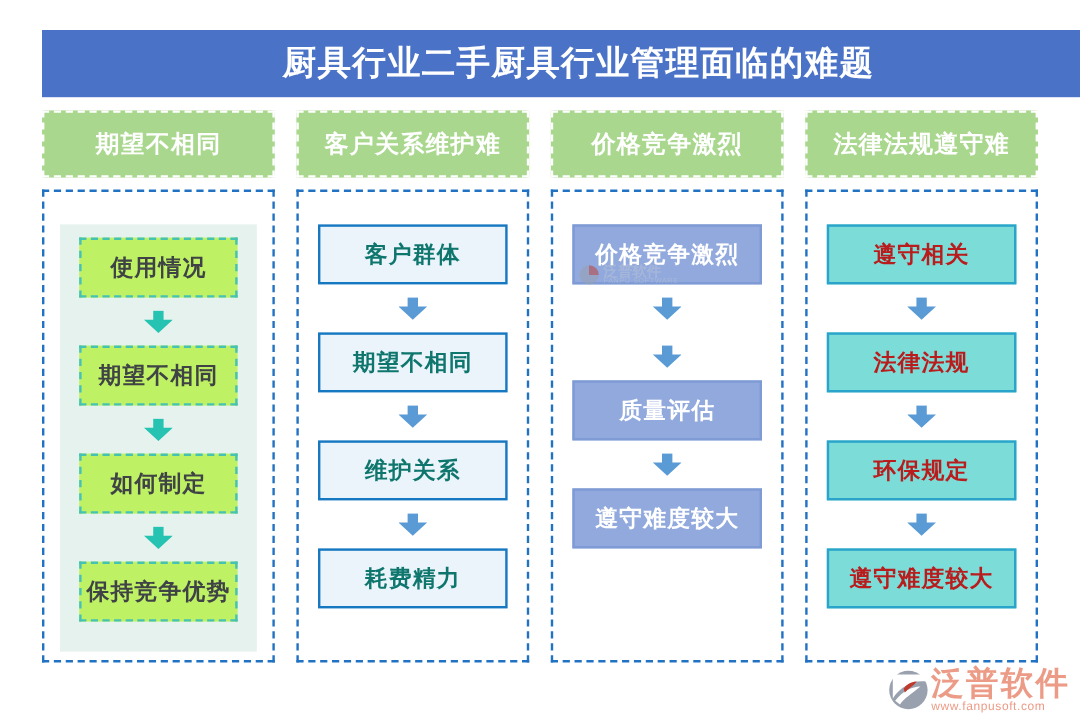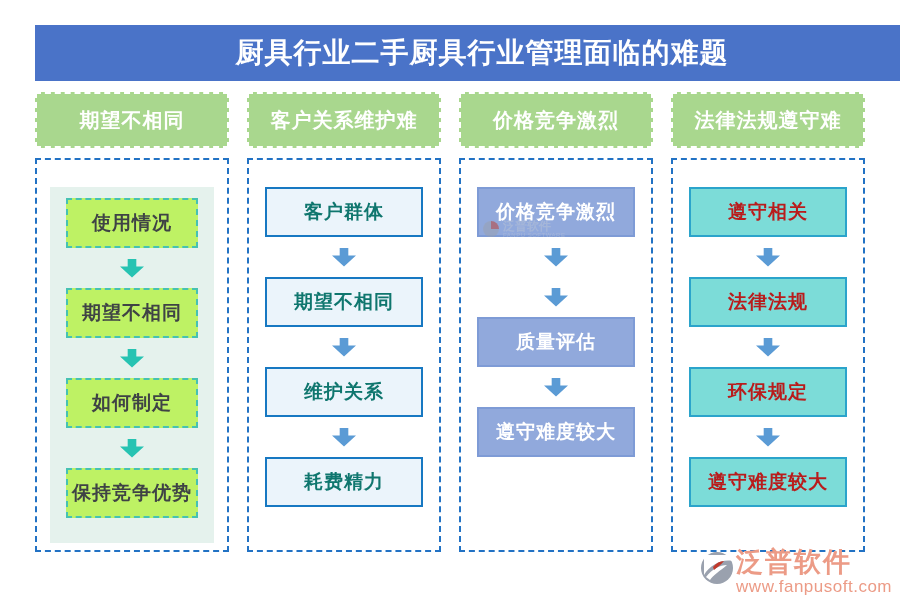--- a/index.html
+++ b/index.html
@@ -70,21 +70,21 @@
   .wm-txt{display:flex;flex-direction:column;line-height:1;}
   .wm-cn{font-size:12px;color:#b9c3d6;font-weight:bold;}
   .wm-en{font-size:6px;color:#b9c3d6;letter-spacing:.5px;}
   
   .brand{
     position:absolute;right:8px;bottom:5px;display:flex;align-items:flex-start;gap:2px;
   }
   .brand-icon{flex:none;margin-top:2px;}
   .brand-text{display:flex;flex-direction:column;align-items:flex-start;line-height:1;}
   .brand-name{font-size:27px;font-weight:bold;color:#EC9B86;letter-spacing:2px;}
-  .brand-url{font-size:17px;color:#EC9B86;margin-top:2px;letter-spacing:.5px;}
+  .brand-url{font-size:10px;color:#EC9B86;margin-top:2px;letter-spacing:.5px;}
 </style>
 </head>
 <body>
 
 <div class="canvas">
 
   <header class="title-bar">
     <h1>厨具行业二手厨具行业管理面临的难题</h1>
   </header>
 

